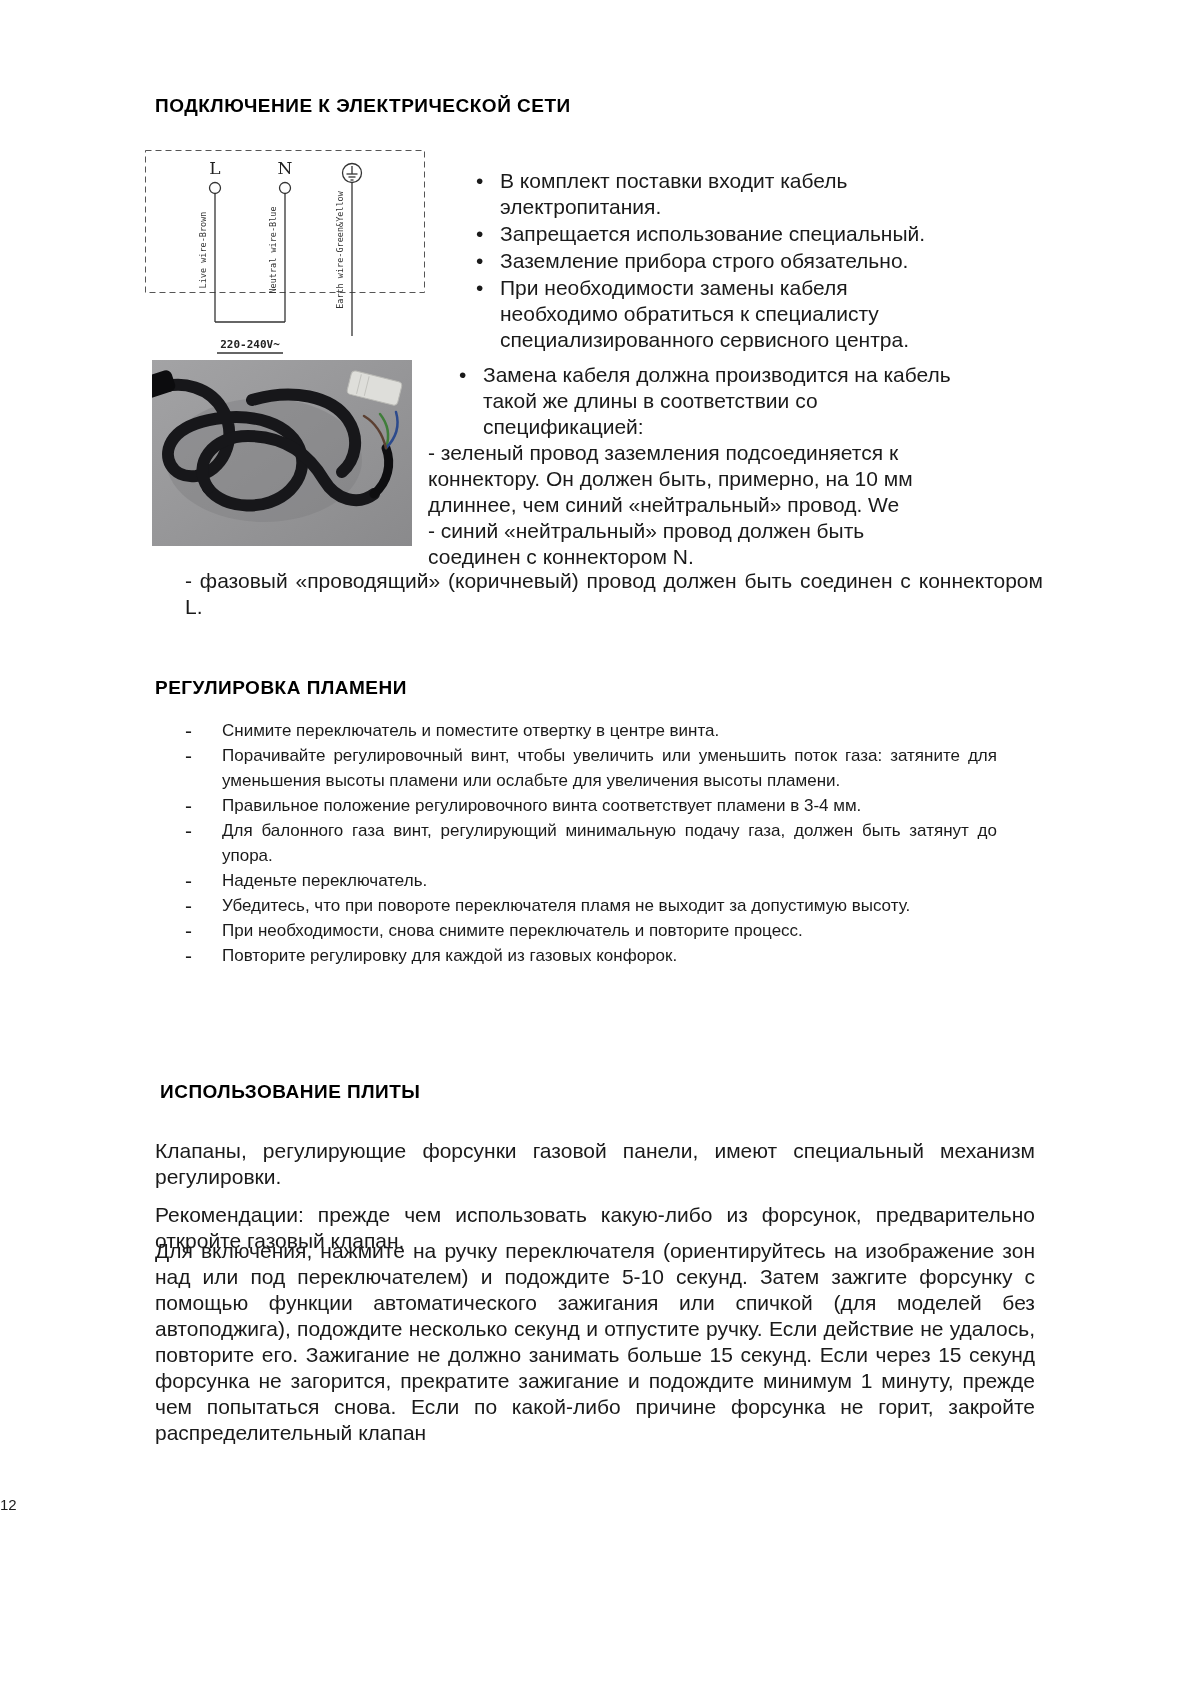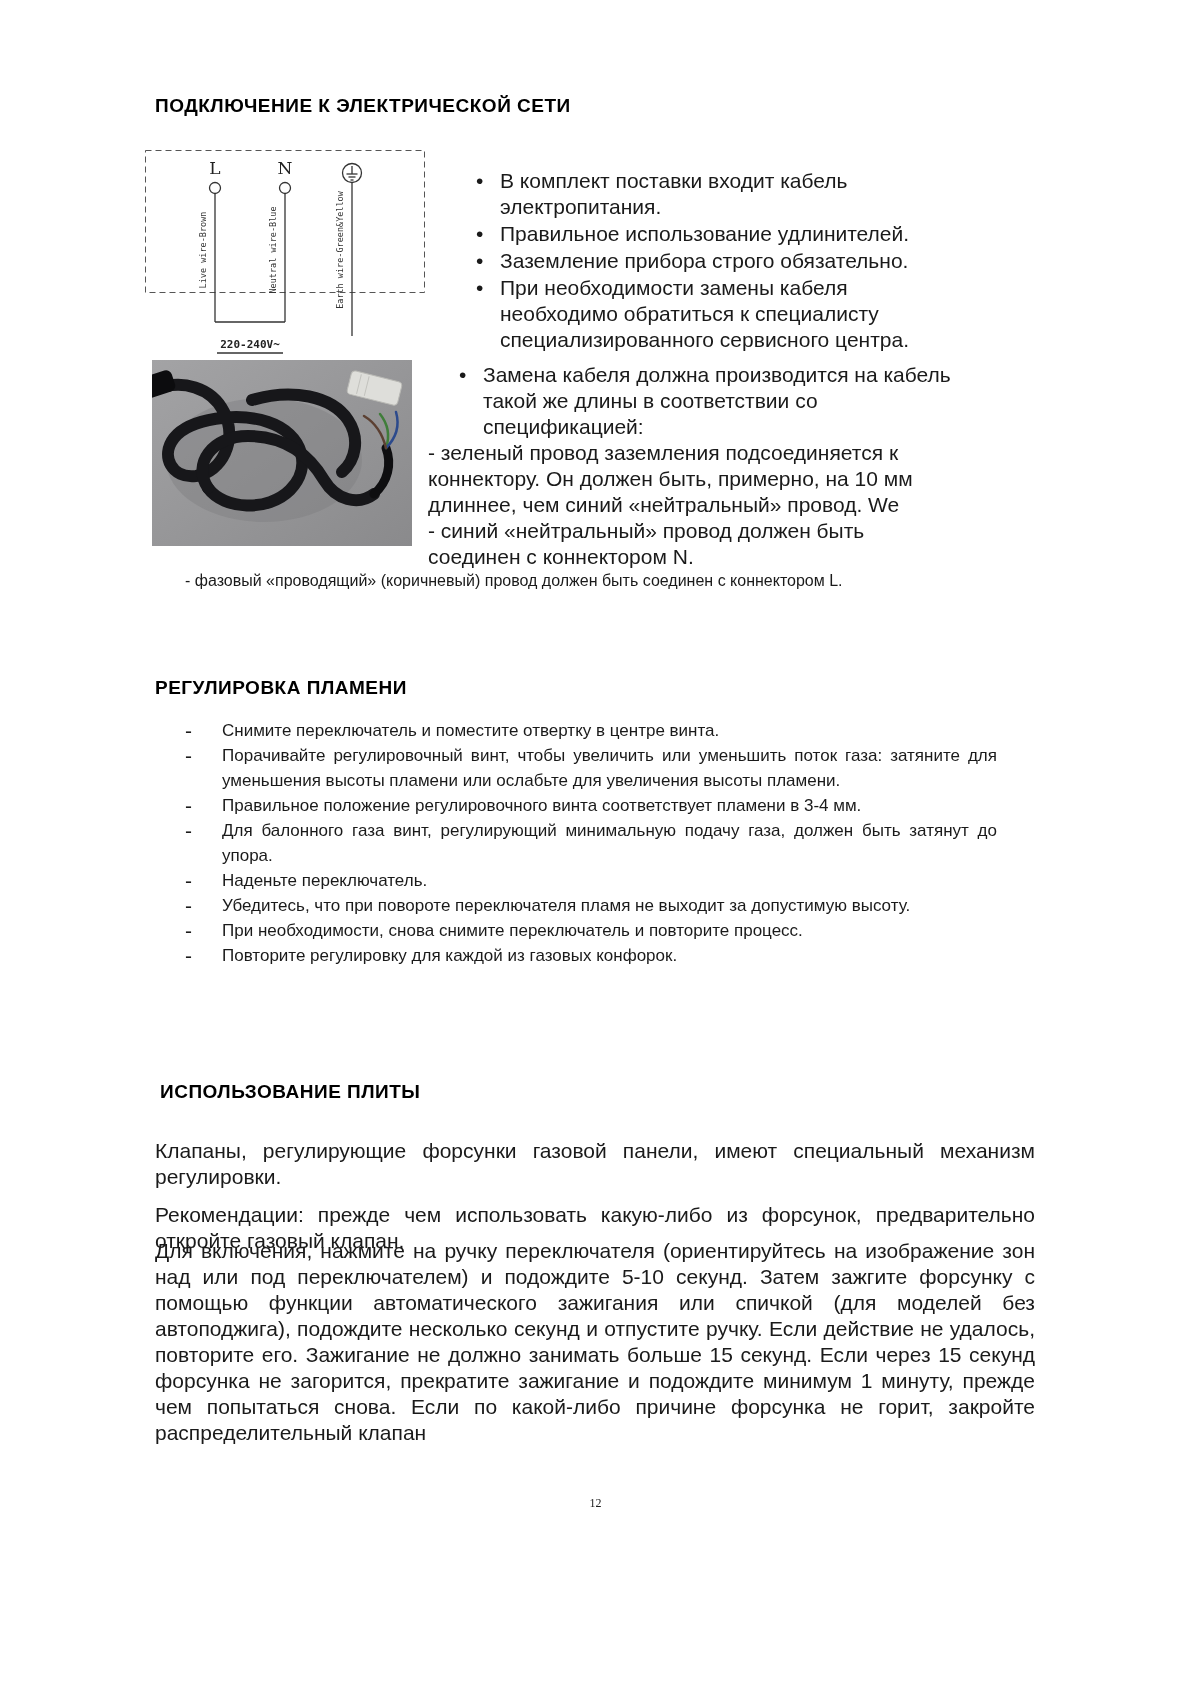--- a/index.html
+++ b/index.html
@@ -21,39 +21,39 @@
   .s1-bullets { left:476px; top:168px; width:580px; }
   .bullet-item { display:flex; margin-bottom:1px; }
   .bullet-marker { width:24px; flex:none; font-size:21px; line-height:26px; }
   .btext { white-space:pre-line; font-size:21px; line-height:26px; }
 
   .s1-bullet2 { left:459px; top:362px; width:600px; display:flex; }
 
   .s1-notes { left:428px; top:440px; width:620px; white-space:pre-line;
               font-size:21px; line-height:26px; }
 
-  .s1-note-final { left:185px; top:568px; width:858px; font-size:16px;
+  .s1-note-final { left:185px; top:568px; width:858px; font-size:21px;
                    line-height:26px; text-align:justify; }
 
   
   .dash-list { left:185px; top:718px; width:830px; }
   .dash-item { display:flex; }
   .dash-marker { width:37px; flex:none; font-size:21px; line-height:25px; }
   .dash-text { width:775px; font-size:17px; line-height:25px; text-align:justify; }
 
   
   .para { left:155px; width:880px; font-size:21px; line-height:26px; text-align:justify; }
   .bold { font-weight:normal; }
 
   
   .dg-letter { font-family:"DejaVu Serif", serif; font-size:17px; fill:#222; }
   .dg-vert { font-family:"DejaVu Sans Mono", monospace; font-size:8.5px; fill:#333; }
   .dg-volt { font-family:"DejaVu Sans Mono", monospace; font-size:11px; font-weight:bold; fill:#222; }
 
-  .page-number { left:0; top:1496px; width:100%; text-align:center; font-size:12px;font-family:Liberation Serif, serif; }
+  .page-number { left:0; top:1496px; width:100%; font-size:15px; }
 </style>
 </head>
 <body>
 
 <div class="page">
 
   <h2 class="abs heading" style="left:155px; top:95px;">ПОДКЛЮЧЕНИЕ К ЭЛЕКТРИЧЕСКОЙ СЕТИ</h2>
 
   <svg class="abs" style="left:145px; top:150px;" width="282" height="208" viewBox="0 0 282 208">
     <rect x="0.5" y="0.5" width="279" height="142" fill="none" stroke="#555" stroke-width="1" stroke-dasharray="6 4"></rect>
@@ -112,21 +112,21 @@
   </svg>
 
   <div class="abs s1-bullets">
     <div class="bullet-item">
       <span class="bullet-marker">•</span>
       <span class="btext">В комплект поставки входит кабель
 электропитания.</span>
     </div>
     <div class="bullet-item">
       <span class="bullet-marker">•</span>
-      <span class="btext">Правильное использование удлинителей.</span>
+      <span class="btext">Запрещается использование специальный.</span>
     </div>
     <div class="bullet-item">
       <span class="bullet-marker">•</span>
       <span class="btext">Заземление прибора строго обязательно.</span>
     </div>
     <div class="bullet-item">
       <span class="bullet-marker">•</span>
       <span class="btext">При необходимости замены кабеля
 необходимо обратиться к специалисту
 специализированного сервисного центра.</span>

